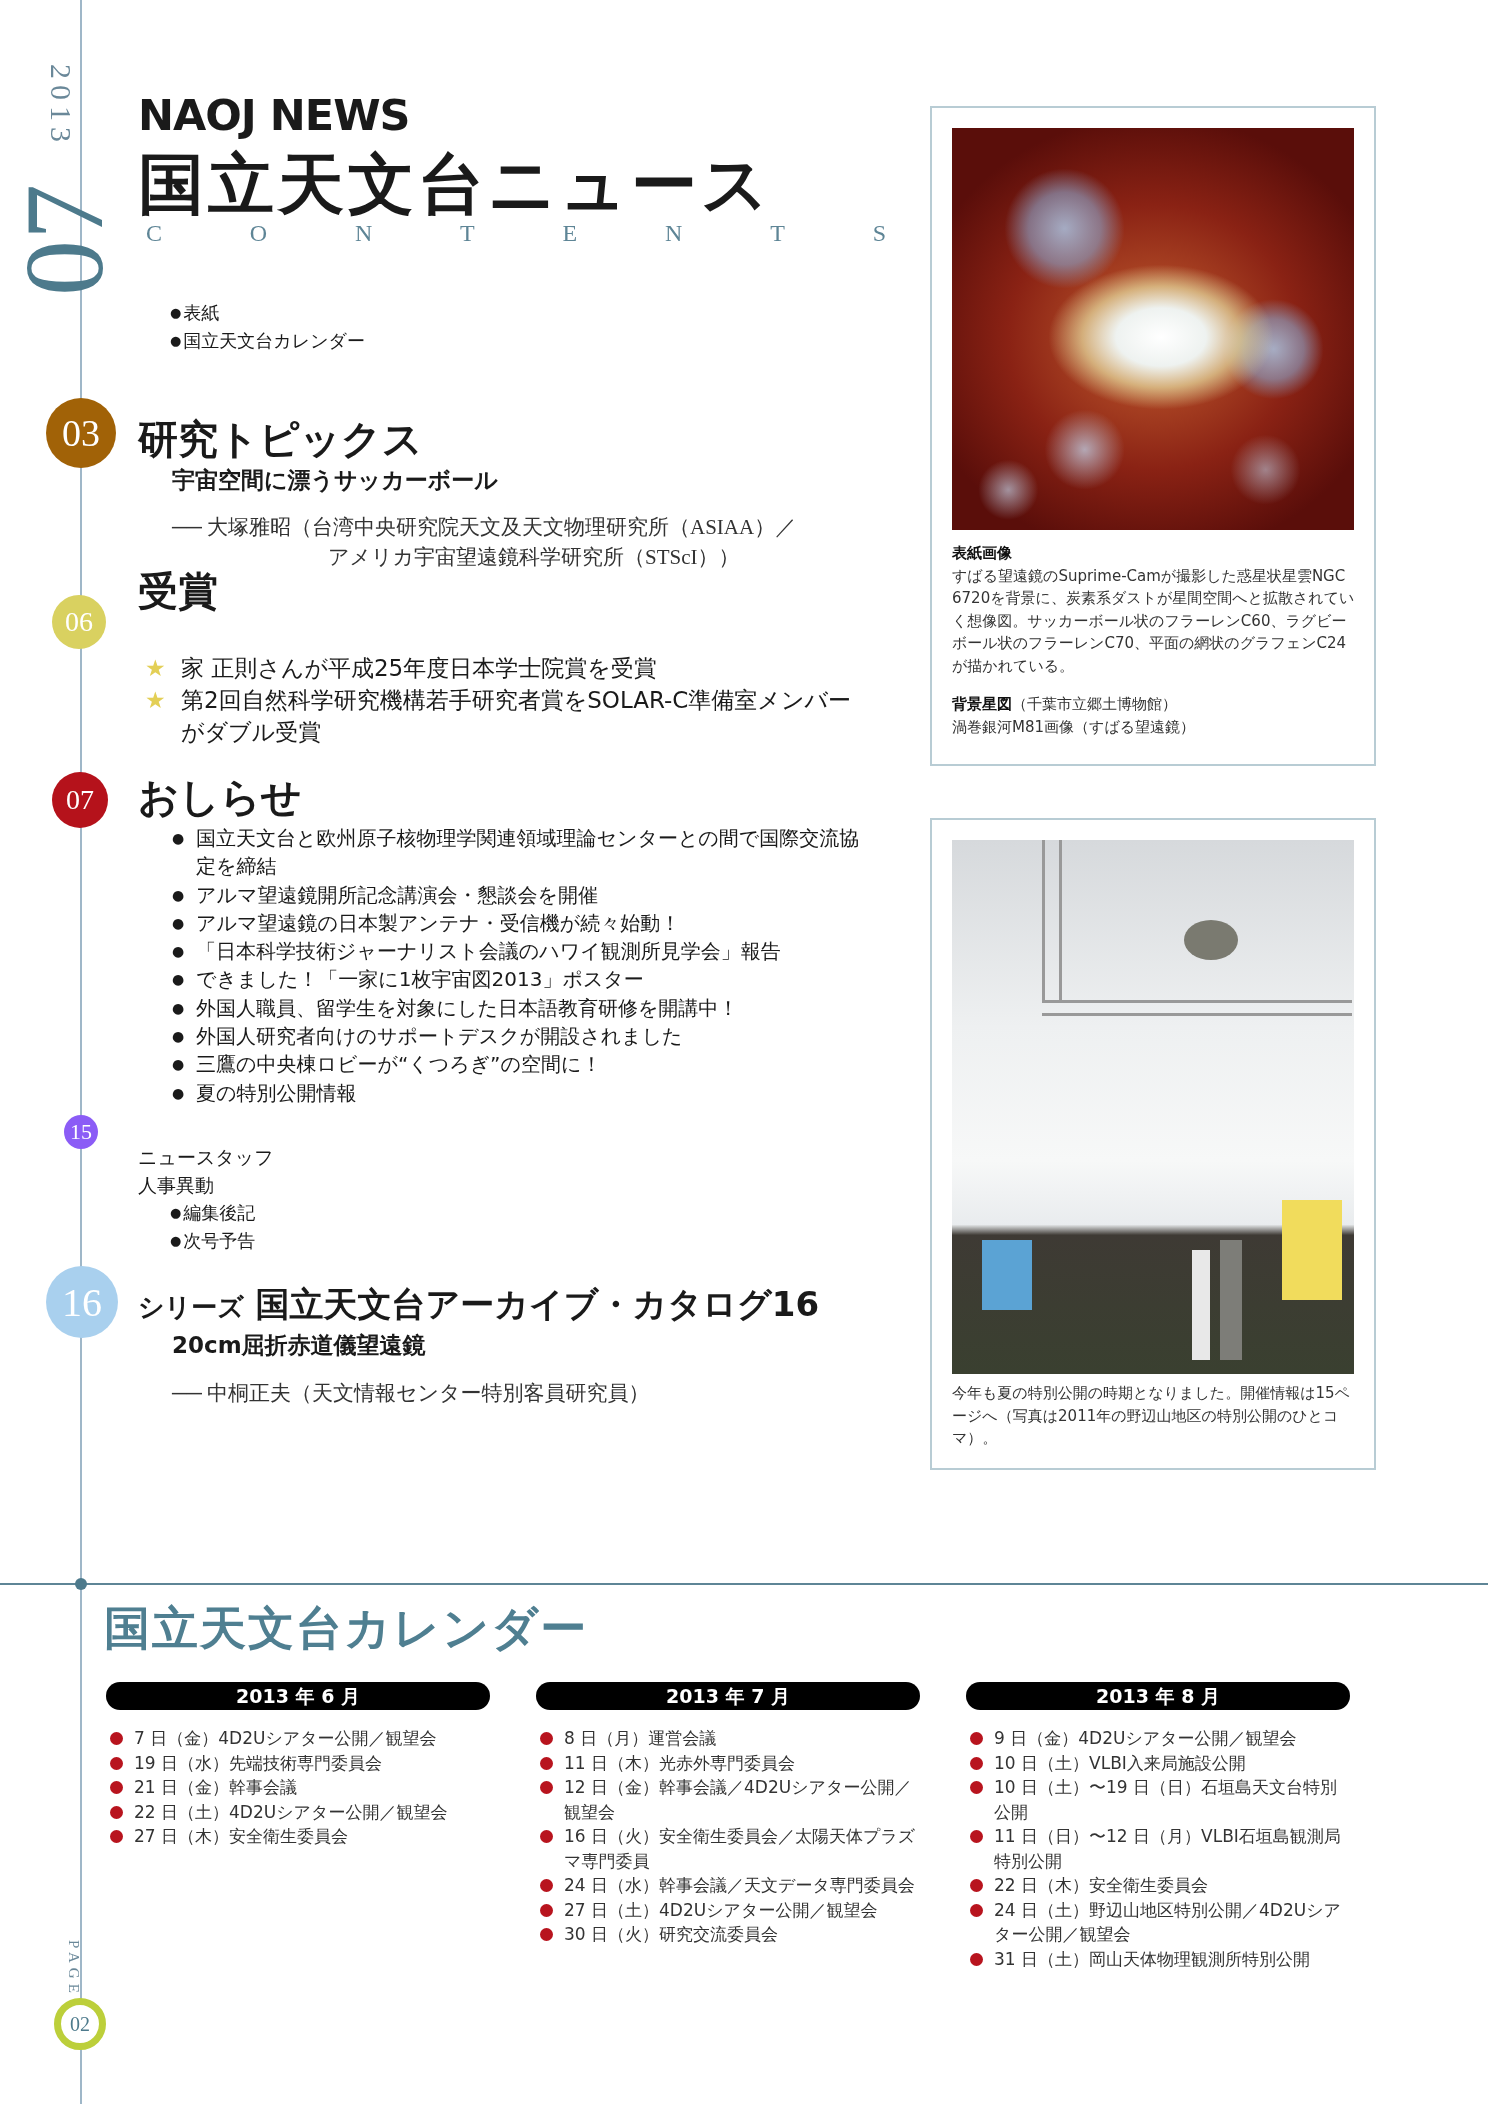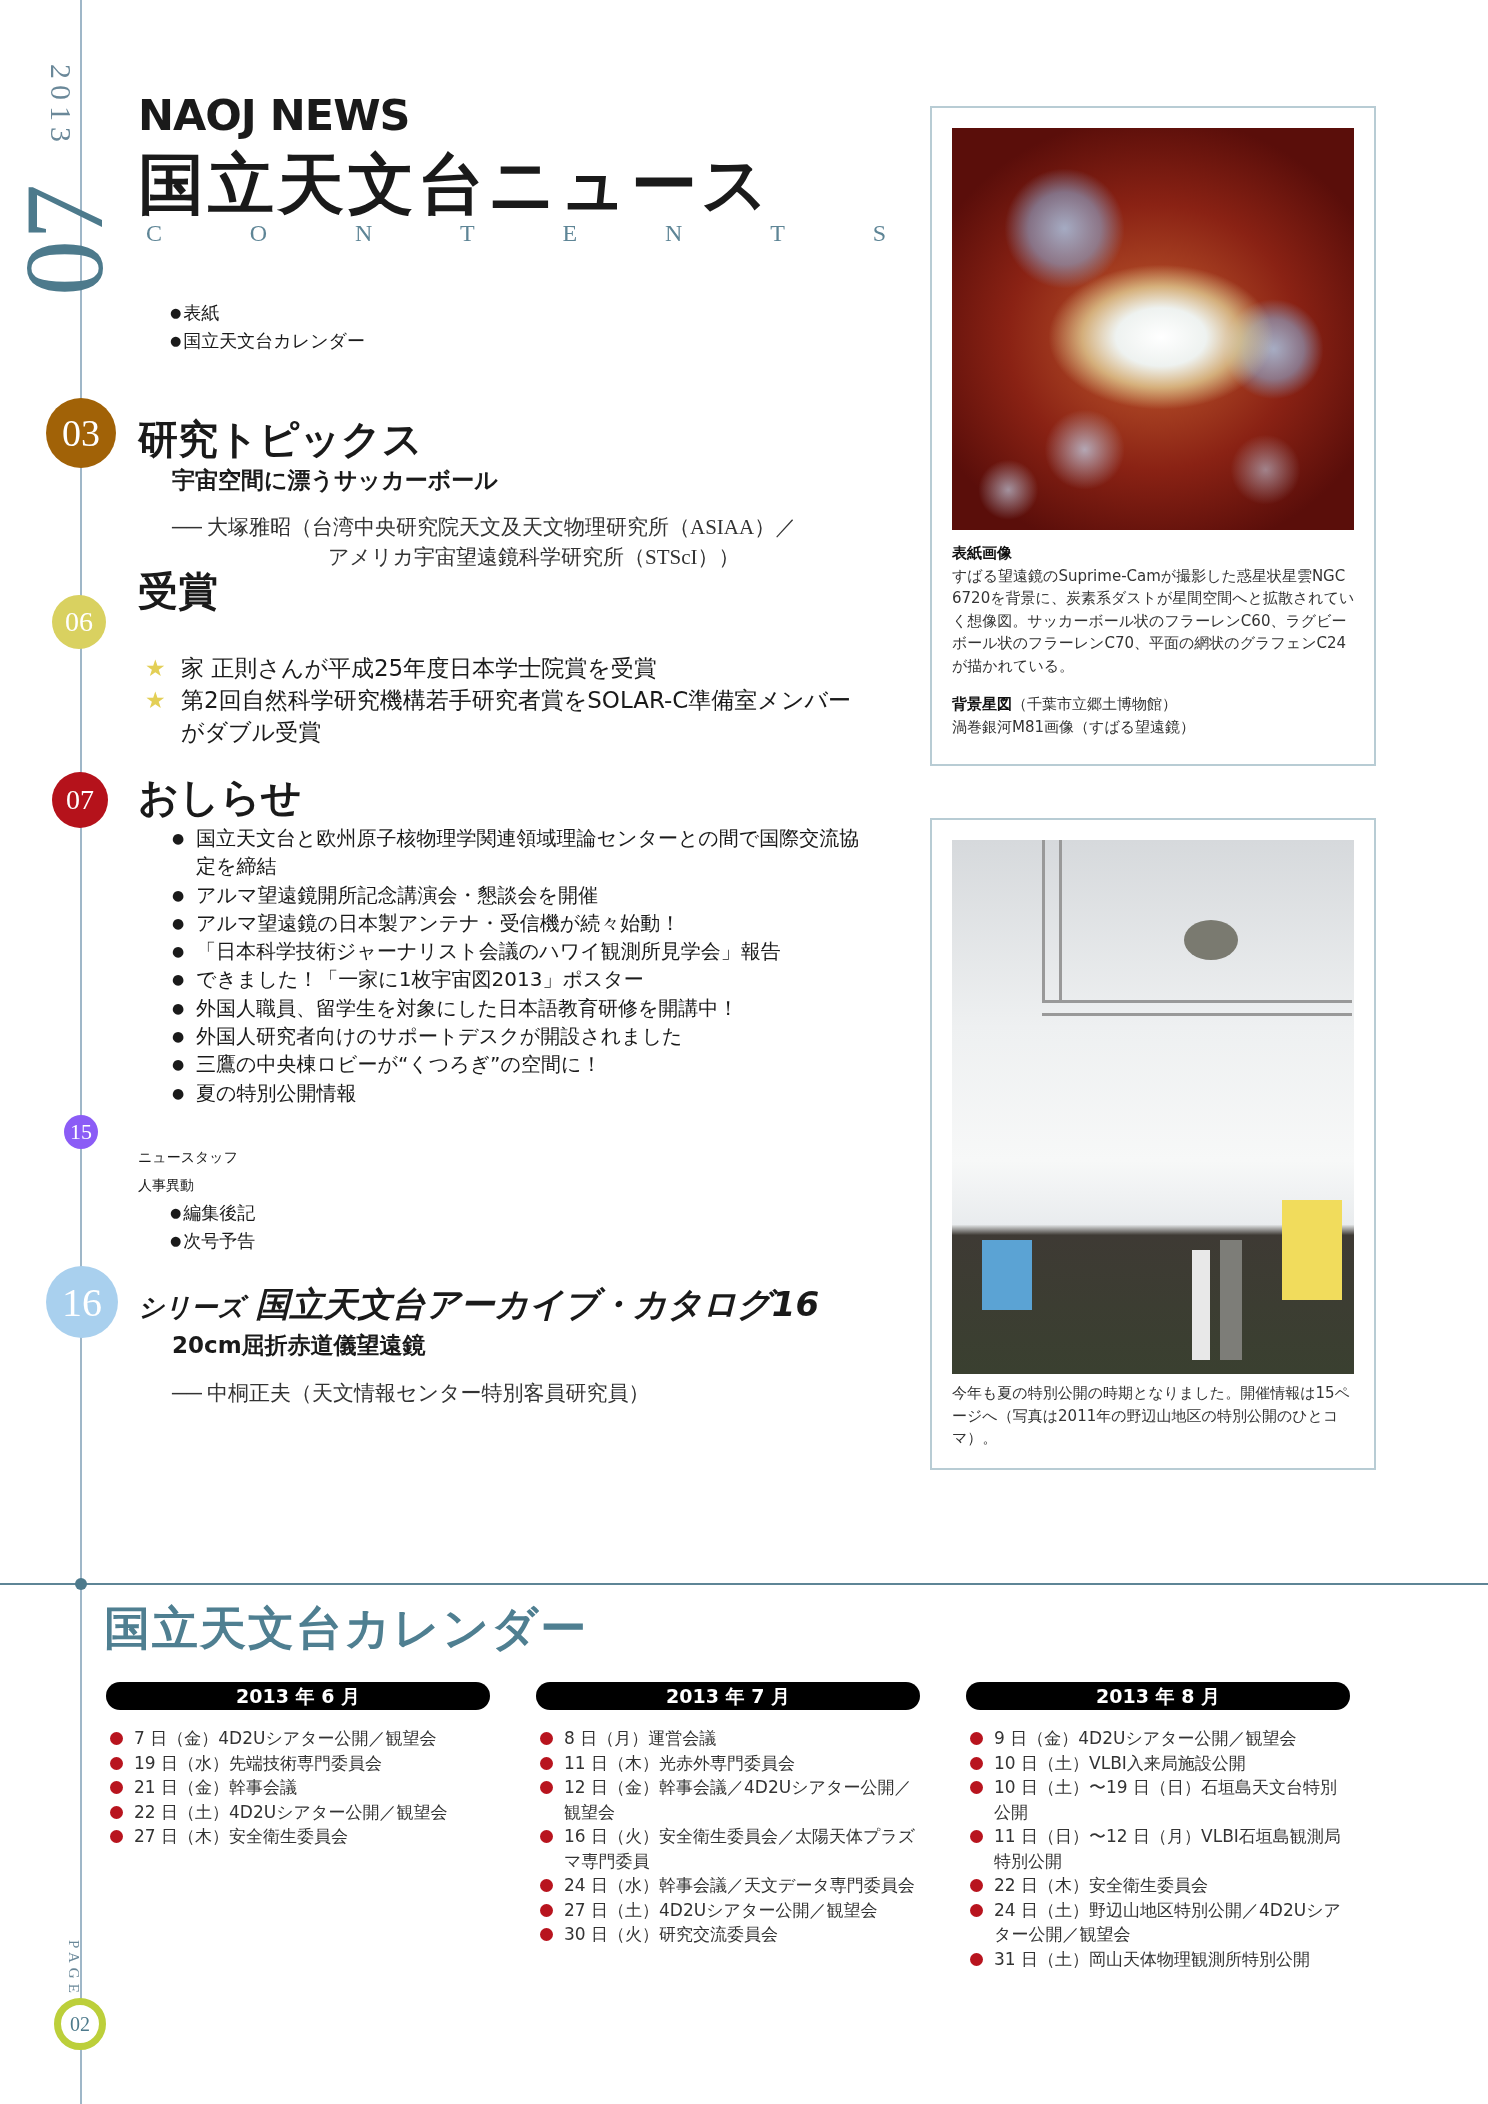--- a/index.html
+++ b/index.html
@@ -150,33 +150,33 @@
     </div>
   <div class="row">
       <span class="dot">●</span>
       <span>夏の特別公開情報</span>
     </div>
 </div>
 
 <div class="circle serif" style="left:64px;top:1115px;width:34px;height:34px;background:#8b5cf6;font-size:22px;">
   <span>15</span>
 </div>
-<div class="abs" style="left:138px;top:1143px;font-size:14px;line-height:28px;">
+<div class="abs" style="left:138px;top:1143px;font-size:19px;line-height:28px;">
   <div>ニュースタッフ</div>
   <div>人事異動</div>
 </div>
 <div class="bullets-sm" style="left:170px;top:1200px;">
   <div>編集後記</div>
   <div>次号予告</div>
 </div>
 
 <div class="circle serif" style="left:46px;top:1266px;width:72px;height:72px;background:#a9d0ee;font-size:40px;">
   <span>16</span>
 </div>
-<div class="abs" style="left:138px;top:1282px;font-weight:bold;font-style:italic;">
+<div class="abs" style="left:138px;top:1282px;font-weight:bold;">
   <span style="font-size:26px;">シリーズ</span>
   <span style="font-size:34px;margin-left:6px;">国立天文台アーカイブ・カタログ16</span>
 </div>
 <div class="sub-title" style="left:172px;top:1330px;">20cm屈折赤道儀望遠鏡</div>
 <div class="byline serif" style="left:172px;top:1362px;">── 中桐正夫（天文情報センター特別客員研究員）</div>
 
 <div class="panel" style="left:930px;top:106px;width:442px;height:656px;">
   <div style="position:absolute;left:20px;top:20px;width:402px;height:402px;
               background:
                 radial-gradient(ellipse 28% 18% at 52% 52%, #ffffff 0%, #eef2f0 40%, rgba(230,220,160,0.7) 70%, rgba(0,0,0,0) 100%),

